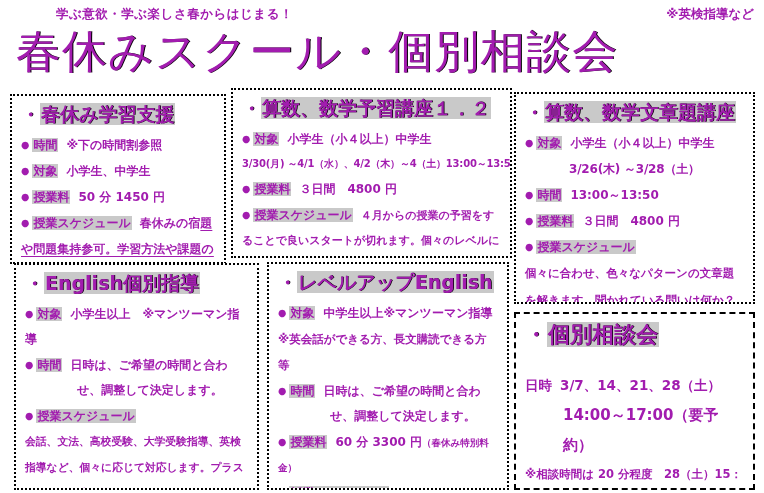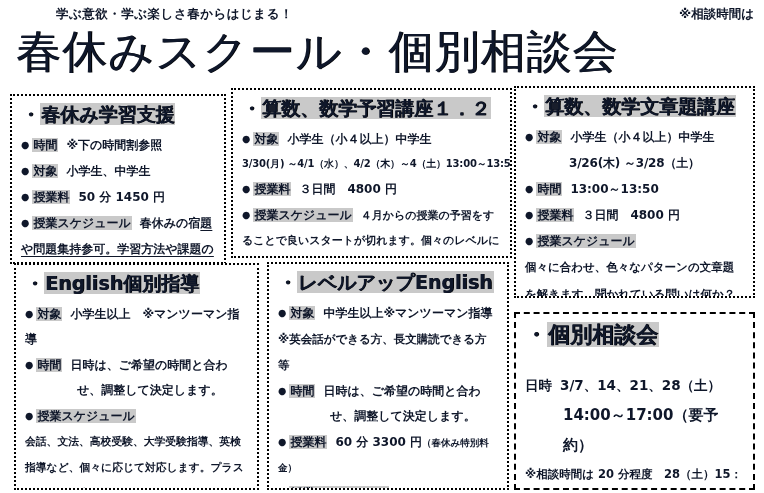--- a/index.html
+++ b/index.html
@@ -1,27 +1,27 @@
 <!DOCTYPE html>
 <html><head>
 <meta charset="utf-8">
 <style>
   *{margin:0;padding:0;box-sizing:border-box}
   html,body{background:#ffffff}
   body{width:764px;height:493px;overflow:hidden}
-  .page{position:relative;width:764px;height:493px;background:#fff;color:#0f172a;
+  .page{position:relative;width:764px;height:493px;background:#fff;color:#a21caf;
         font-family:"DejaVu Sans","Liberation Sans",sans-serif;font-weight:700}
   .tagline{position:absolute;left:56px;top:6px;font-size:12.5px;font-weight:900;letter-spacing:.5px}
   .tt-note{position:absolute;right:10px;top:6px;font-size:12.5px;font-weight:900}
   .main-title{position:absolute;left:16px;top:22px;width:100%;text-align:left;
               font-size:45px;font-weight:400;text-shadow:1px 0 0 #000;letter-spacing:1px}
   .box{position:absolute;border:2px dotted #000;background:#fff;padding:5px 9px;overflow:hidden}
   .b1{left:10px;top:94px;width:216px;height:170px}
   .b2{left:231px;top:88px;width:281px;height:170px}
-  .b3{left:514px;top:86px;width:241px;height:212px}
+  .b3{left:514px;top:92px;width:241px;height:212px}
   .b4{left:14px;top:263px;width:245px;height:227px}
   .b5{left:267px;top:262px;width:242px;height:228px}
   .b6{left:514px;top:312px;width:241px;height:178px;border-style:dashed}
   .btitle{font-size:19px;font-weight:900;text-shadow:.7px 0 0 #000;margin:1px 0 4px;white-space:nowrap}
   .b6 .btitle{font-size:22px;margin-bottom:20px}
   .hl{background:#c9c9c9;padding:0 1px}
   .blt{font-size:.8em;margin-right:3px;vertical-align:1px}
   .val{margin-left:8px}
   .row{font-size:12px;line-height:26px}
   .b2 .row{line-height:25px}
@@ -41,21 +41,21 @@
   .b6 .t2{margin-left:38px;font-size:15px;line-height:30px}
   .b6 .note{font-size:11.5px;line-height:28px}
   .b6 .closing{font-size:12.5px;line-height:28px;text-indent:16px}
 </style>
 </head>
 <body>
 
 <div class="page">
 
   <div class="tagline">学ぶ意欲・学ぶ楽しさ春からはじまる！</div>
-  <div class="tt-note">※相談時間は</div>
+  <div class="tt-note">※英検指導など</div>
   <h1 class="main-title">春休みスクール・個別相談会</h1>
 
   <section class="box b1">
     <h2 class="btitle"><span class="dot">・</span><span class="hl">春休み学習支援</span></h2>
     <p class="row"><span class="blt">●</span><span class="hl">時間</span><span class="val">※下の時間割参照</span></p>
     <p class="row"><span class="blt">●</span><span class="hl">対象</span><span class="val">小学生、中学生</span></p>
     <p class="row"><span class="blt">●</span><span class="hl">授業料</span><span class="val">50 分 1450 円</span></p>
     <p class="row flow"><span class="blt">●</span><span class="hl">授業スケジュール</span><span class="val">春休みの宿</span><span class="u">題や問題集持参可。学習方法や課題のご相談など、お問合せください。</span></p>
   </section>
 

